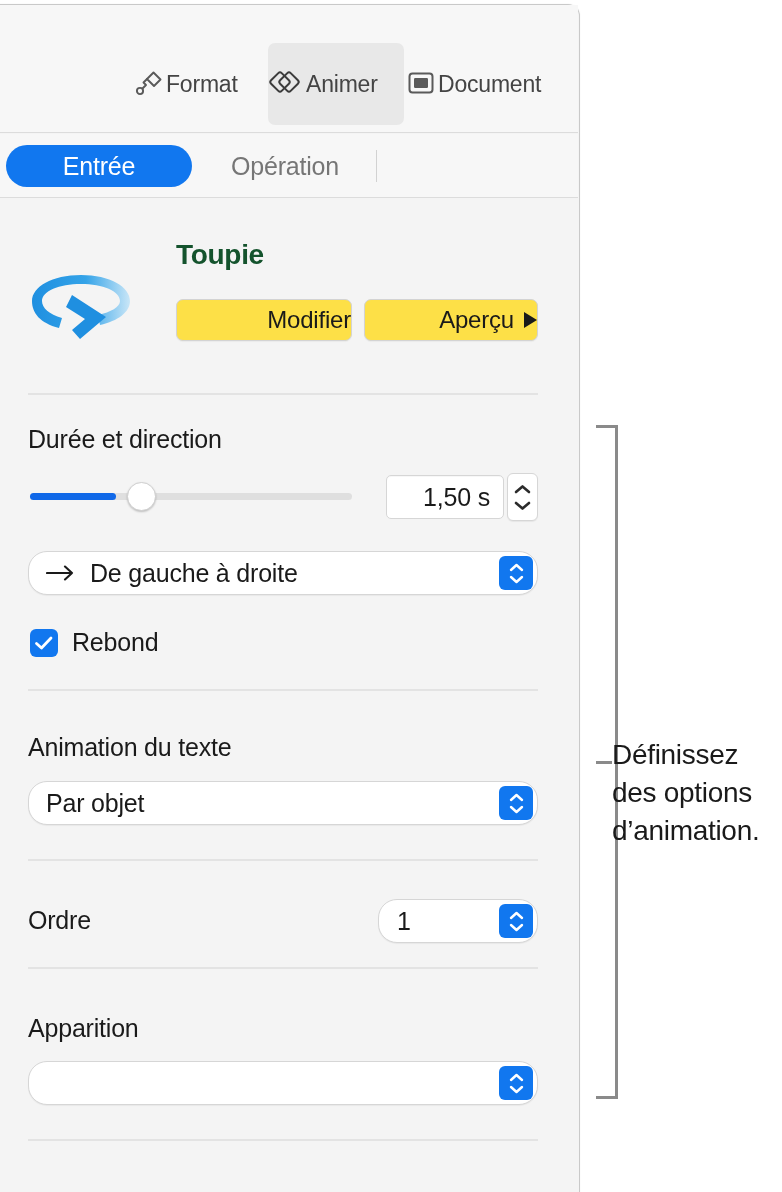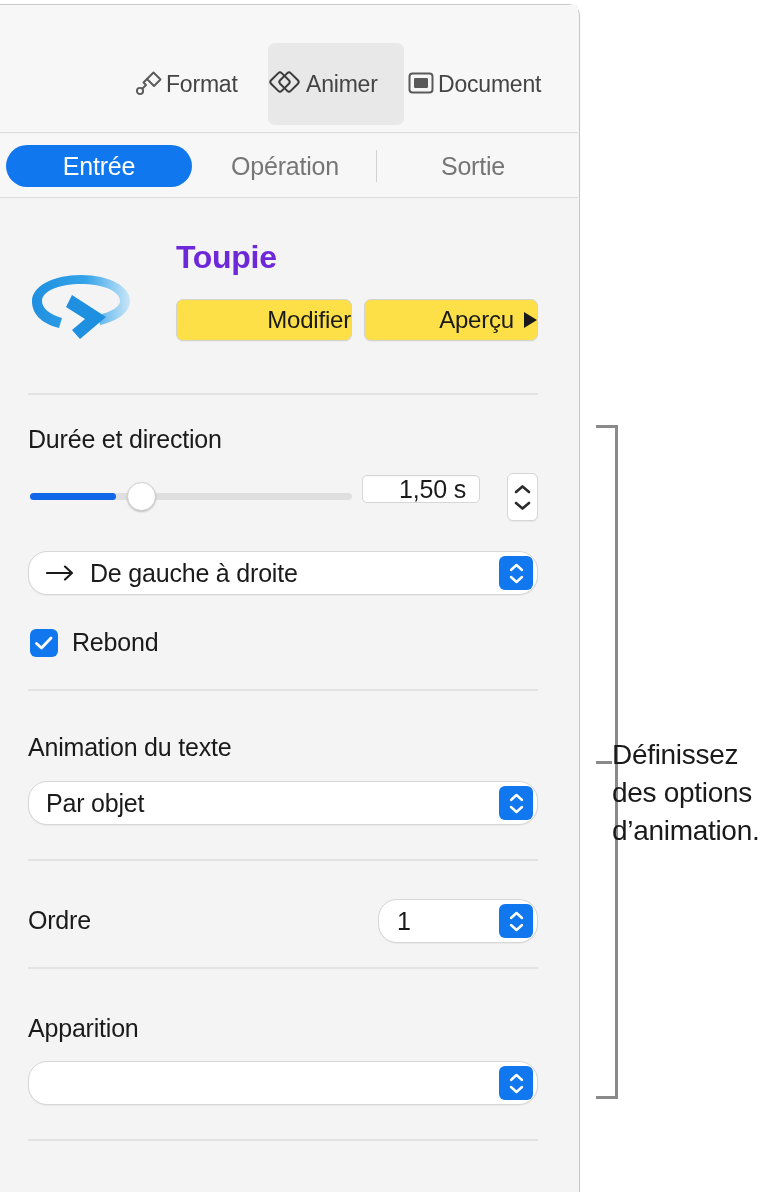--- a/index.html
+++ b/index.html
@@ -108,23 +108,23 @@
     background: #d2d2d2;
   }
 
   
   .body { position: absolute; left: 0; top: 194px; width: 584px; }
 
   .anim-icon { position: absolute; left: 28px; top: 56px; }
   .anim-title {
     position: absolute;
     left: 182px; top: 40px;
-    font-size: 32px;
+    font-size: 28px;
     font-weight: bold;
-    color: #6d28d9;
+    color: #14532d;
     letter-spacing: -0.3px;
   }
   .btn {
     position: absolute;
     height: 42px;
     background: #fde047;
     border: 1px solid #d3d3d3;
     border-radius: 7px;
     display: flex; align-items: center; justify-content: flex-end;
     font-size: 24px;
@@ -322,21 +322,20 @@
           </svg>
         </span>
         <span class="tlabel">Document</span>
       </div>
     </div>
 
     <div class="segrow">
       <div class="segpill">Entrée</div>
       <div class="segtext" id="seg-operation">Opération</div>
       <div class="segdivider"></div>
-      <div class="segtext" id="seg-sortie">Sortie</div>
     </div>
 
     <div class="body">
 
       <span class="anim-icon">
         <svg width="118" height="95" viewBox="0 0 118 95">
           <defs>
             <linearGradient id="gspin" x1="0" y1="0" x2="1" y2="0">
               <stop offset="0" stop-color="#1f8fe0"></stop>
               <stop offset="0.55" stop-color="#34a3e8"></stop>
@@ -361,21 +360,21 @@
 
       <div class="divider" style="top:194px"></div>
 
       <div class="sec-label" style="left:34px; top:226px">Durée et direction</div>
 
       <div class="slider-track" style="top:294px">
         <div class="slider-fill"></div>
         <div class="slider-thumb"></div>
       </div>
 
-      <div class="numfield" style="left:368px; top:276px; width:118px; height:28px">1,50 s</div>
+      <div class="numfield" style="left:392px; top:276px; width:118px; height:44px">1,50 s</div>
 
       <div class="stepper-plain" style="left:513px; top:274px">
         <svg width="17" height="11" viewBox="0 0 17 11">
           <path d="M2 8 L8.5 2.4 L15 8" fill="none" stroke="#2b2b2b" stroke-width="2.6" stroke-linecap="round" stroke-linejoin="round"></path>
         </svg>
         <svg width="17" height="11" viewBox="0 0 17 11">
           <path d="M2 3 L8.5 8.6 L15 3" fill="none" stroke="#2b2b2b" stroke-width="2.6" stroke-linecap="round" stroke-linejoin="round"></path>
         </svg>
       </div>
 

